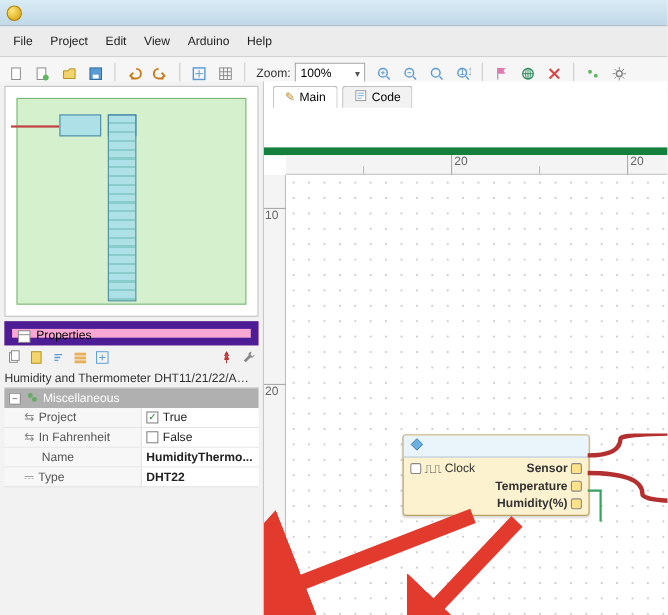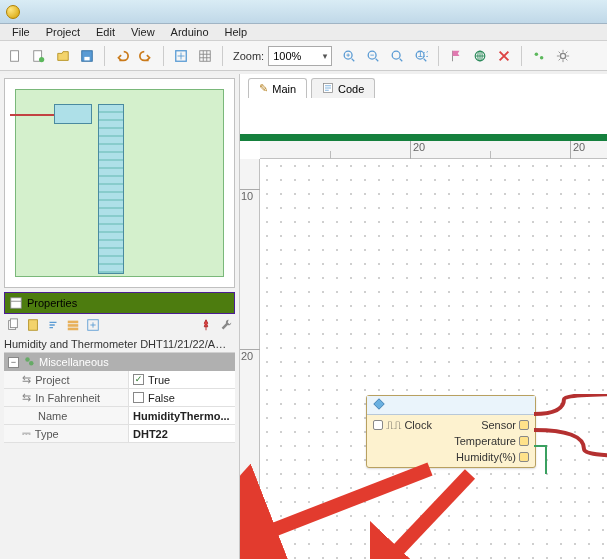--- a/index.html
+++ b/index.html
@@ -4,21 +4,21 @@
 <style>
   * { box-sizing: border-box; margin: 0; padding: 0; font-family: Tahoma, Arial, sans-serif; font-size: 11px; }
   body { width: 607px; height: 559px; background: #f0f0f0; overflow: hidden; position: relative; }
 
   
   .titlebar { height: 24px; background: linear-gradient(#d9ecf5, #c0d8e8); display: flex; align-items: center; padding: 0 6px; border-bottom: 1px solid #a0b4c4; }
   .titlebar-icon { width: 14px; height: 14px; border-radius: 50%; background: radial-gradient(circle at 30% 30%, #ffe680, #d4a000); margin-right: 6px; border:1px solid #b08000;}
   .titlebar-text { flex:1; color:#333; font-size:12px; }
 
   
-  .menubar { height: 17px; background: #ececec; display: flex; align-items: center; padding: 0 4px; border-bottom: 1px solid #d0d0d0; }
+  .menubar { height: 28px; background: #ececec; display: flex; align-items: center; padding: 0 4px; border-bottom: 1px solid #d0d0d0; }
   .menu-item { padding: 2px 8px; cursor: default; color:#222; }
 
   
   .toolbar { height: 30px; background: #f6f6f6; border-bottom: 1px solid #ccc; display: flex; align-items: center; padding: 0 4px; gap:2px;}
   .tbtn { width: 22px; height: 22px; border:1px solid transparent; display:flex; align-items:center; justify-content:center; border-radius:2px; cursor:default;}
   .tsep { width:1px; height:20px; background:#ccc; margin:0 4px;}
   .zoom-wrap { display:flex; align-items:center; gap:4px; margin-left:4px;}
   .zoom-label { color:#333;}
   .zoom-select { width:64px; height:20px; border:1px solid #aaa; background:#fff; padding:0 4px; display:flex; align-items:center; justify-content:space-between;}
   .zoom-select::after { content:"▾"; font-size:9px; color:#555;}
@@ -28,21 +28,21 @@
   .leftpane { width:240px; background:#f2f2f2; display:flex; flex-direction:column; border-right:1px solid #c8c8c8;}
   .rightpane { flex:1; background:#fff; position:relative; overflow:hidden;}
 
   
   .preview { height:210px; border:1px solid #c0c0c0; margin:4px; background:#fff; position:relative; padding:10px;}
   .preview-inner { width:100%; height:100%; background:#d4f0cc; border:1px solid #7ab87a; position:relative;}
   .mini-node { position:absolute; background:#aee0e8; border:1px solid #4a8aa0; }
   .mini-wire { position:absolute; background:#c24242; height:2px;}
 
   
-  .props-head { height:22px; background:#4d7c0f; border:1px solid #4c1d95; margin:0 4px; display:flex; align-items:center; padding:0 4px; gap:4px;}
+  .props-head { height:22px; background:#f9a8d4; border:7px solid #4c1d95; margin:0 4px; display:flex; align-items:flex-start; padding:0 4px; gap:4px;}
   .props-head-icon { width:14px; height:14px; display:flex; align-items:center; justify-content:center;}
   .props-toolbar { height:22px; display:flex; align-items:center; gap:2px; padding:2px 4px; }
   .props-title { margin:2px 4px 0 4px; font-size:11px; color:#333; white-space:nowrap; overflow:hidden; text-overflow:ellipsis; border-bottom:1px solid #d0d0d0; padding-bottom:2px;}
   .category-row { height:18px; background:#b0b0b0; color:#fff; display:flex; align-items:center; padding:0 4px; gap:4px; margin:0 4px;}
   .tree-toggle { width:11px; height:11px; border:1px solid #888; background:#fff; color:#555; display:flex; align-items:center; justify-content:center; font-size:9px; line-height:1;}
   .prop-row { display:flex; height:18px; margin:0 4px; border-bottom:1px solid #e0e0e0;}
   .prop-name { width:125px; display:flex; align-items:center; gap:4px; padding-left:18px; color:#555; background:#f7f7f7; border-right:1px solid #e0e0e0;}
   .prop-val { flex:1; display:flex; align-items:center; gap:4px; padding:0 4px; background:#fff; color:#222;}
   .prop-val-bold { font-weight:bold;}
   .chk { width:11px; height:11px; border:1px solid #888; background:#fff; display:flex; align-items:center; justify-content:center; font-size:9px; line-height:1; color:#2a7a2a;}
@@ -61,21 +61,21 @@
     background-image: radial-gradient(circle, #cfcfcf 0.8px, transparent 0.8px);
     background-size: 14px 14px;
   }
 
   
   .node { position:absolute; background:#fdf2cf; border:1px solid #b8a060; border-radius:3px; box-shadow:0 1px 2px rgba(0,0,0,0.15);}
   .node-title { background:#eaf4fb; border-bottom:1px solid #b8c8d8; padding:2px 6px; font-size:10px; color:#135; font-weight:bold; display:flex; align-items:center; gap:4px;}
   .node-body { padding:2px 0;}
   .node-row { display:flex; justify-content:space-between; align-items:center; height:16px; padding:0 6px; font-size:10px; color:#333;}
   .pin { width:10px; height:10px; border:1px solid #888; background:#ffe28a; border-radius:2px;}
-  .pin-out { display:flex; align-items:center; gap:3px;}
+  .pin-out { display:flex; align-items:center; gap:3px;font-weight:bold;}
   .wire { position:absolute; pointer-events:none;}
 
   
   .arrow { position:absolute; pointer-events:none; }
 
   
   .ic { width:14px; height:14px; }
 </style>
 </head>
 <body>

